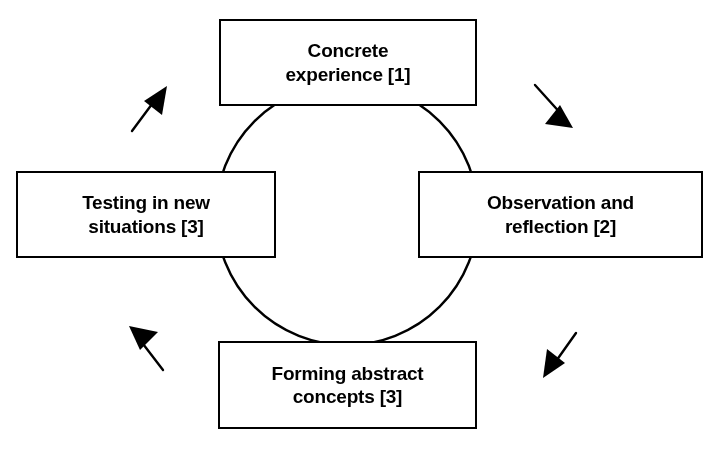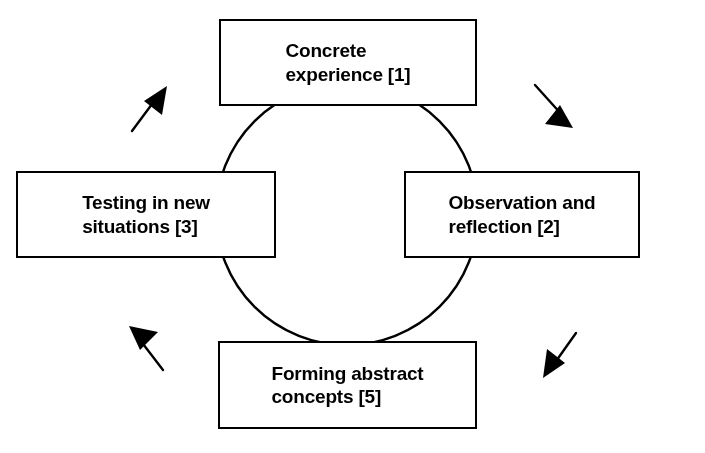--- a/index.html
+++ b/index.html
@@ -26,38 +26,39 @@
     height: 453px;
   }
   .node-box {
     position: absolute;
     box-sizing: border-box;
     background: #ffffff;
     border: 2px solid #000000;
     display: flex;
     align-items: center;
     justify-content: center;
+    text-align: center;
     z-index: 5;
   }
   .node-label {
     font-family: "Liberation Sans", sans-serif;
     font-weight: bold;
     font-size: 19px;
     line-height: 1.22;
     color: #000000;
     letter-spacing: -0.2px;
     padding: 0 6px;
     white-space: pre-line;
   }
   
   #box-concrete-experience {
     left: 219px;  top: 19px;  width: 258px; height: 87px;
   }
   #box-observation-reflection {
-    left: 404px; top: 171px; width: 236px; height: 87px;
+    left: 418px; top: 171px; width: 285px; height: 87px;
   }
   #box-forming-concepts {
     left: 218px; top: 341px; width: 259px; height: 88px;
   }
   #box-testing-situations {
     left: 16px;  top: 171px; width: 260px; height: 87px;
   }
 </style>
 </head>
 <body>
@@ -100,21 +101,21 @@
 experience [1]</span>
   </div>
 
   <div class="node-box" id="box-observation-reflection">
     <span class="node-label">Observation and
 reflection [2]</span>
   </div>
 
   <div class="node-box" id="box-forming-concepts">
     <span class="node-label">Forming abstract
-concepts [5]</span>
+concepts [3]</span>
   </div>
 
   <div class="node-box" id="box-testing-situations">
     <span class="node-label">Testing in new
 situations [3]</span>
   </div>
 
 </div>
 
 </body></html>

